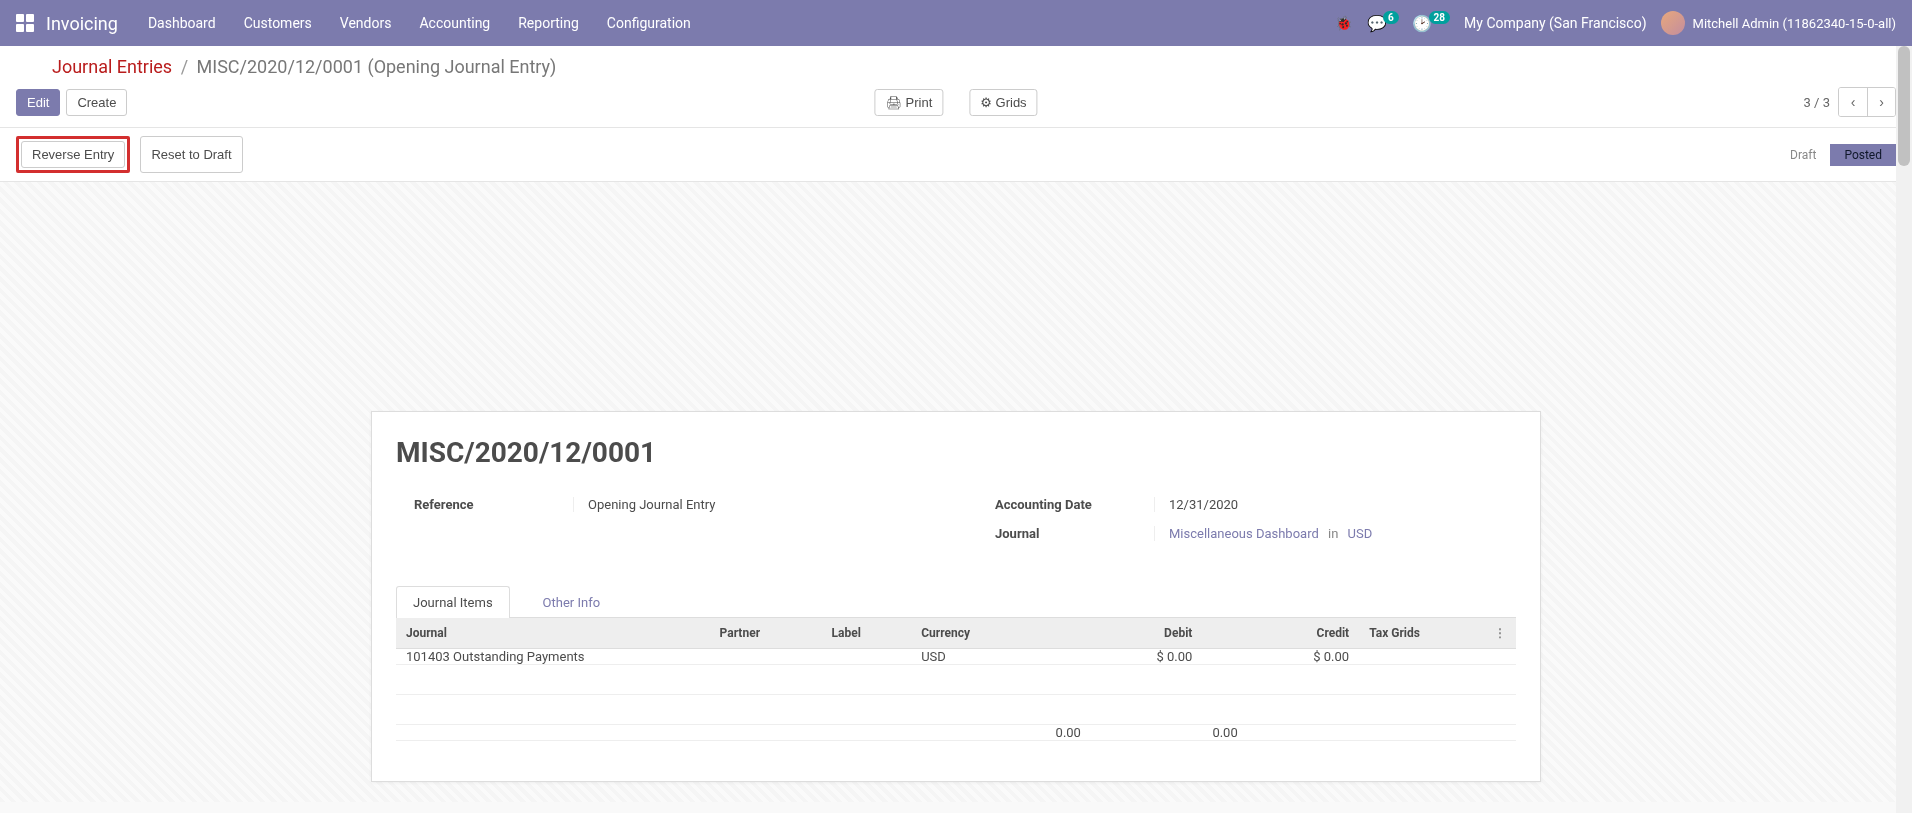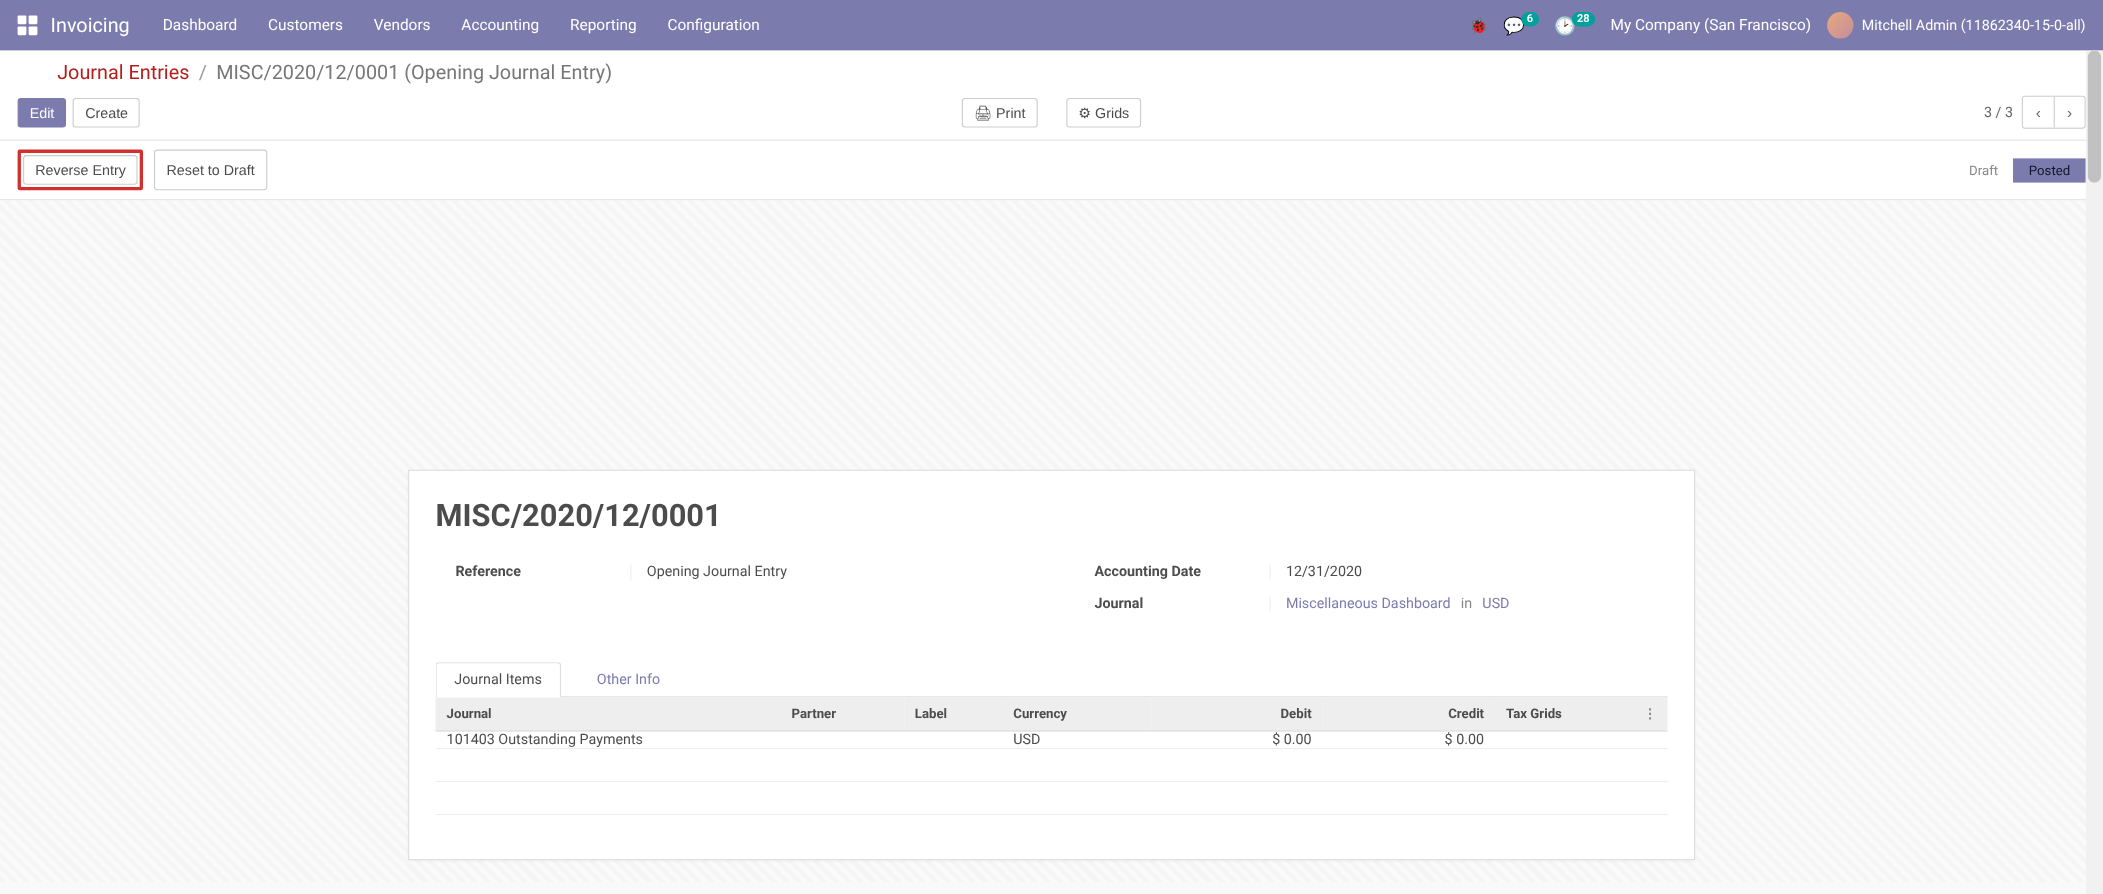--- a/index.html
+++ b/index.html
@@ -190,20 +190,26 @@
           <td class="num">$ 0.00</td>
           <td class="num">$ 0.00</td>
           <td></td>
         </tr>
         <tr class="spacer-row">
             <td colspan="7"></td>
           </tr>
         <tr class="spacer-row">
             <td colspan="7"></td>
           </tr>
+        <tr>
+          <td class="totals-row" colspan="4"></td>
+          <td class="totals-row">0.00</td>
+          <td class="totals-row">0.00</td>
+          <td class="totals-row"></td>
+        </tr>
       </tbody>
     </table>
 
   </div>
 </div>
 
 <div class="scrollbar-placeholder">
   <span class="arrow-up">▴</span>
   <div class="scrollbar-thumb"></div>
 </div>

